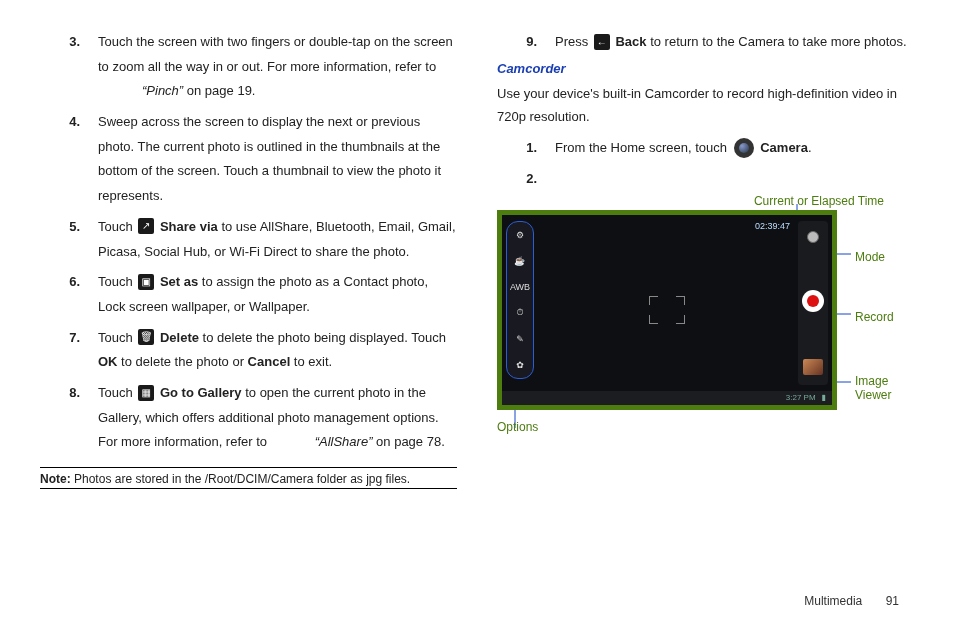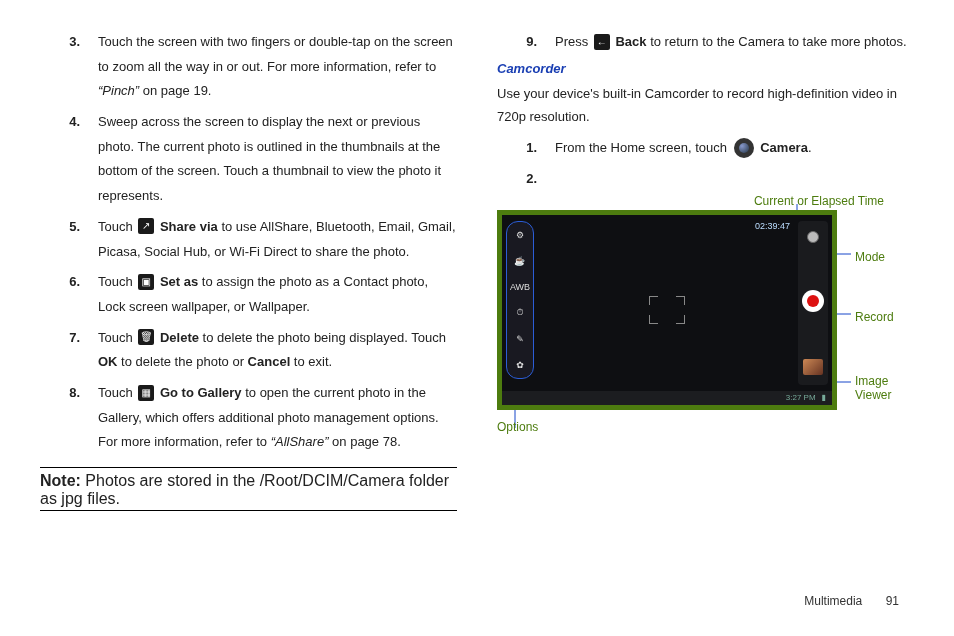--- a/index.html
+++ b/index.html
@@ -30,21 +30,21 @@
     width: 40px;
     text-align: right;
     font-weight: bold;
     padding-right: 18px;
     flex-shrink: 0;
   }
   .txt {
     flex: 1;
   }
   .txt .b { font-weight: bold; }
-  .txt .i { font-style: italic; }
+  .txt .i { font-style: italic; margin-left: 44px; }
   .icon-sq {
     display: inline-block;
     width: 16px;
     height: 16px;
     background: #1a1a1a;
     color: #fff;
     font-size: 10px;
     line-height: 16px;
     text-align: center;
     vertical-align: middle;
@@ -62,21 +62,21 @@
     margin:0 3px 2px 3px;
   }
   .icon-circle .inner-lens {
     width:10px;height:10px;border-radius:50%;
     background: radial-gradient(circle at 30% 30%, #89c, #234);
   }
   .icon-circle .inner-cam {
     width:10px;height:8px;background:#eee;border-radius:1px;position:relative;
   }
   .note-line { border:0;border-top:1px solid #000;margin:12px 0 4px 0;}
-  .note { font-size:16px; margin:0 0 0 0;}
+  .note { font-size:12px; margin:0 0 0 0;}
   .note .b{font-weight:bold;}
   .heading {
     color:#1a3fb3;
     font-weight:bold;
     font-style:italic;
     margin:4px 0 6px 0;
   }
   .intro { line-height:1.8; margin-left:0; margin-bottom:8px;}
   .footer {
     position:absolute;

